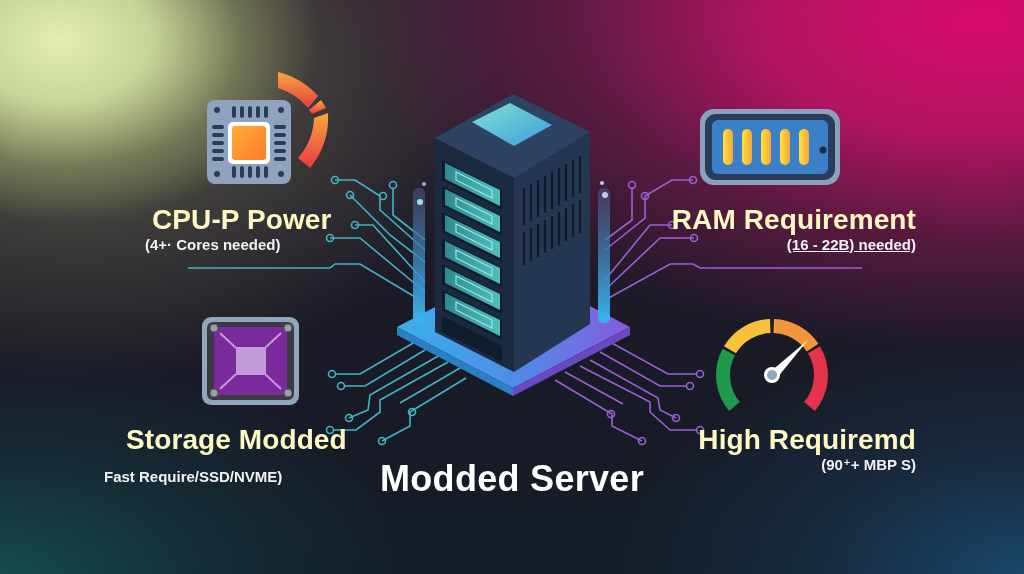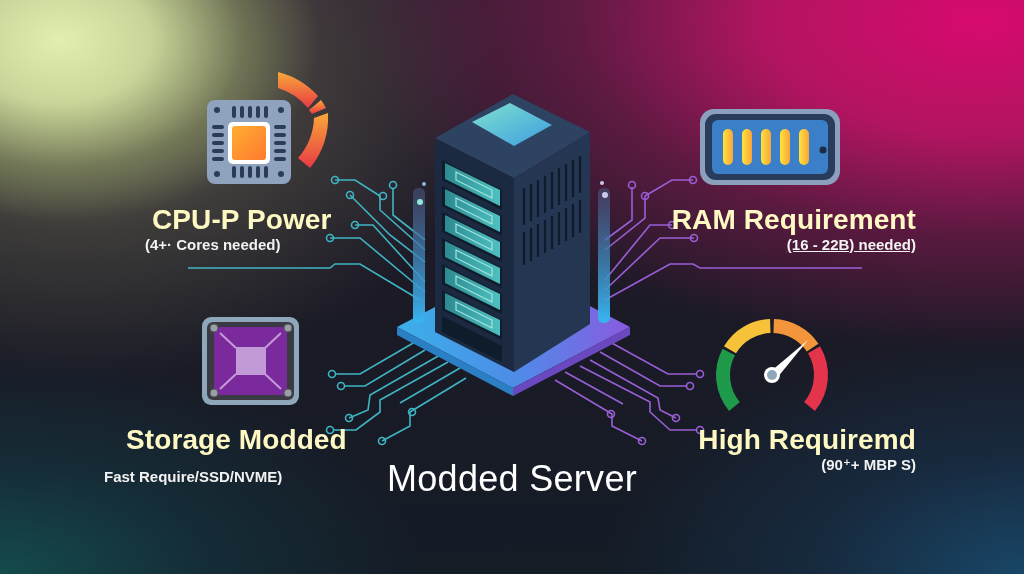--- a/index.html
+++ b/index.html
@@ -31,21 +31,21 @@
   .label-title {
     position: absolute; color: #fef9c3; font-weight: bold; font-size: 28px;
     white-space: nowrap; letter-spacing: 0.1px;
   }
   .label-sub {
     position: absolute; color: #f2f2f2; font-weight: bold; font-size: 15px;
     white-space: nowrap;
   }
   .main-title {
     position: absolute; left: 0; width: 1024px; top: 458px; text-align: center;
-    color: #ffffff; font-weight: normal; font-size: 36px; letter-spacing: 0.3px;
+    color: #ffffff; font-weight: bold; font-size: 36px; letter-spacing: 0.3px;
   }
   .right { text-align: left; }
 </style>
 </head>
 <body>
 
 <div class="bg bg-base"></div>
 <div class="bg bg-yellow2"></div>
 <div class="bg bg-yellow"></div>
 <div class="bg bg-magenta"></div>

